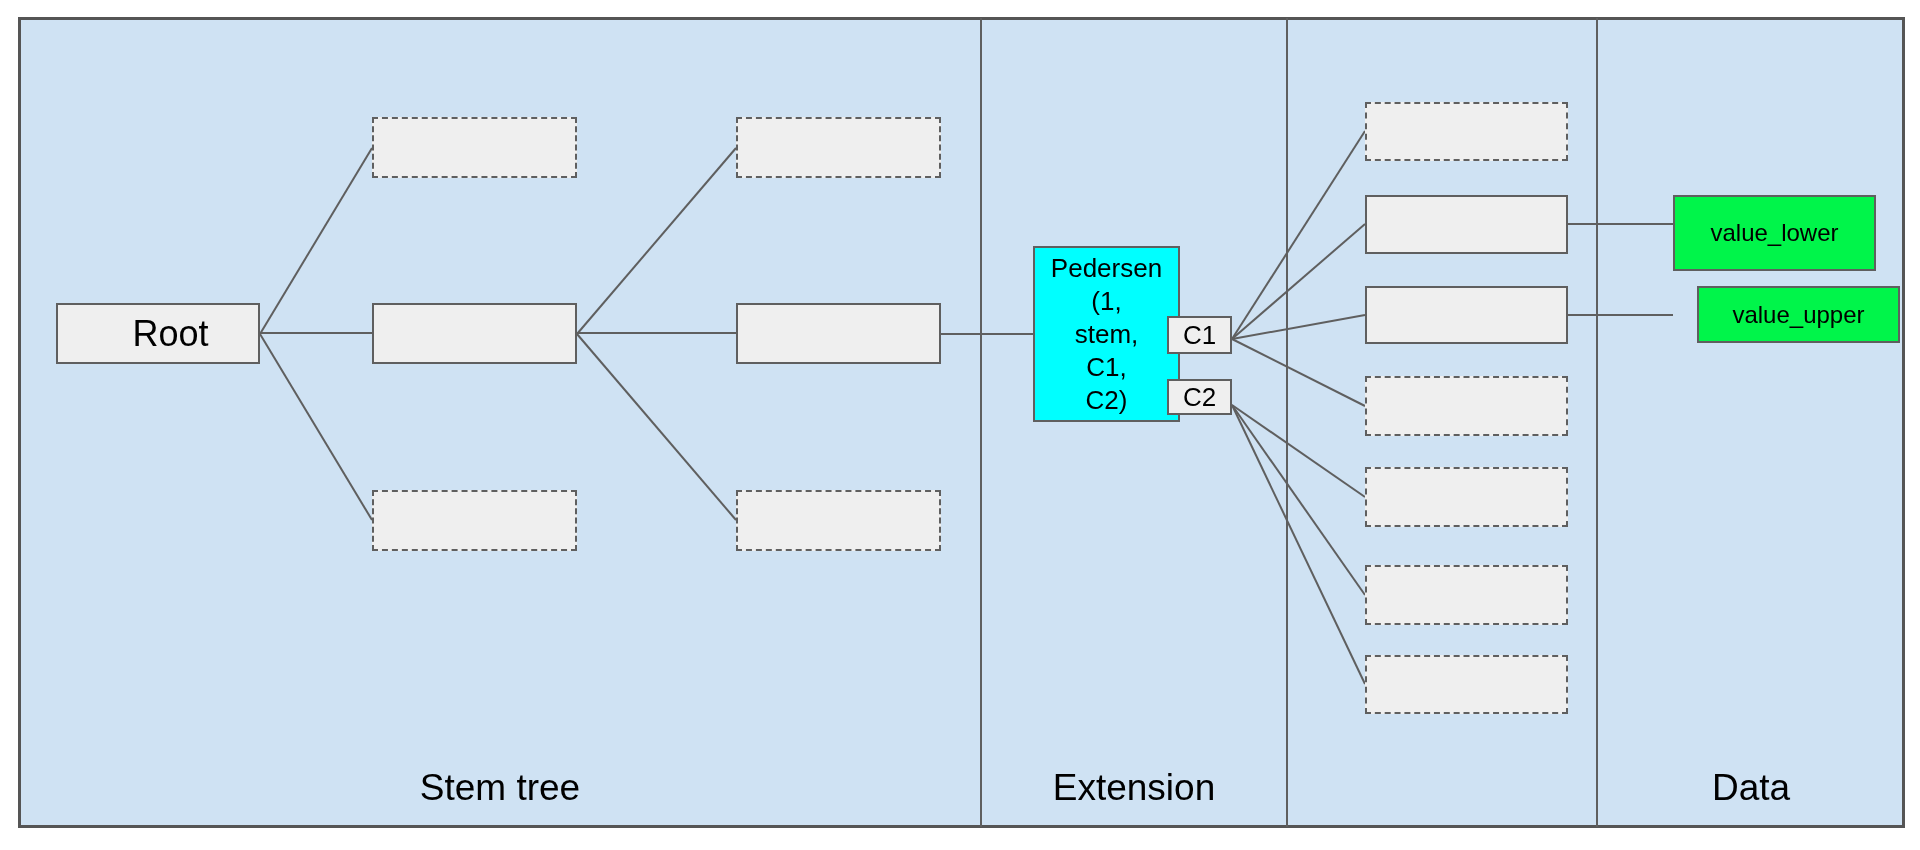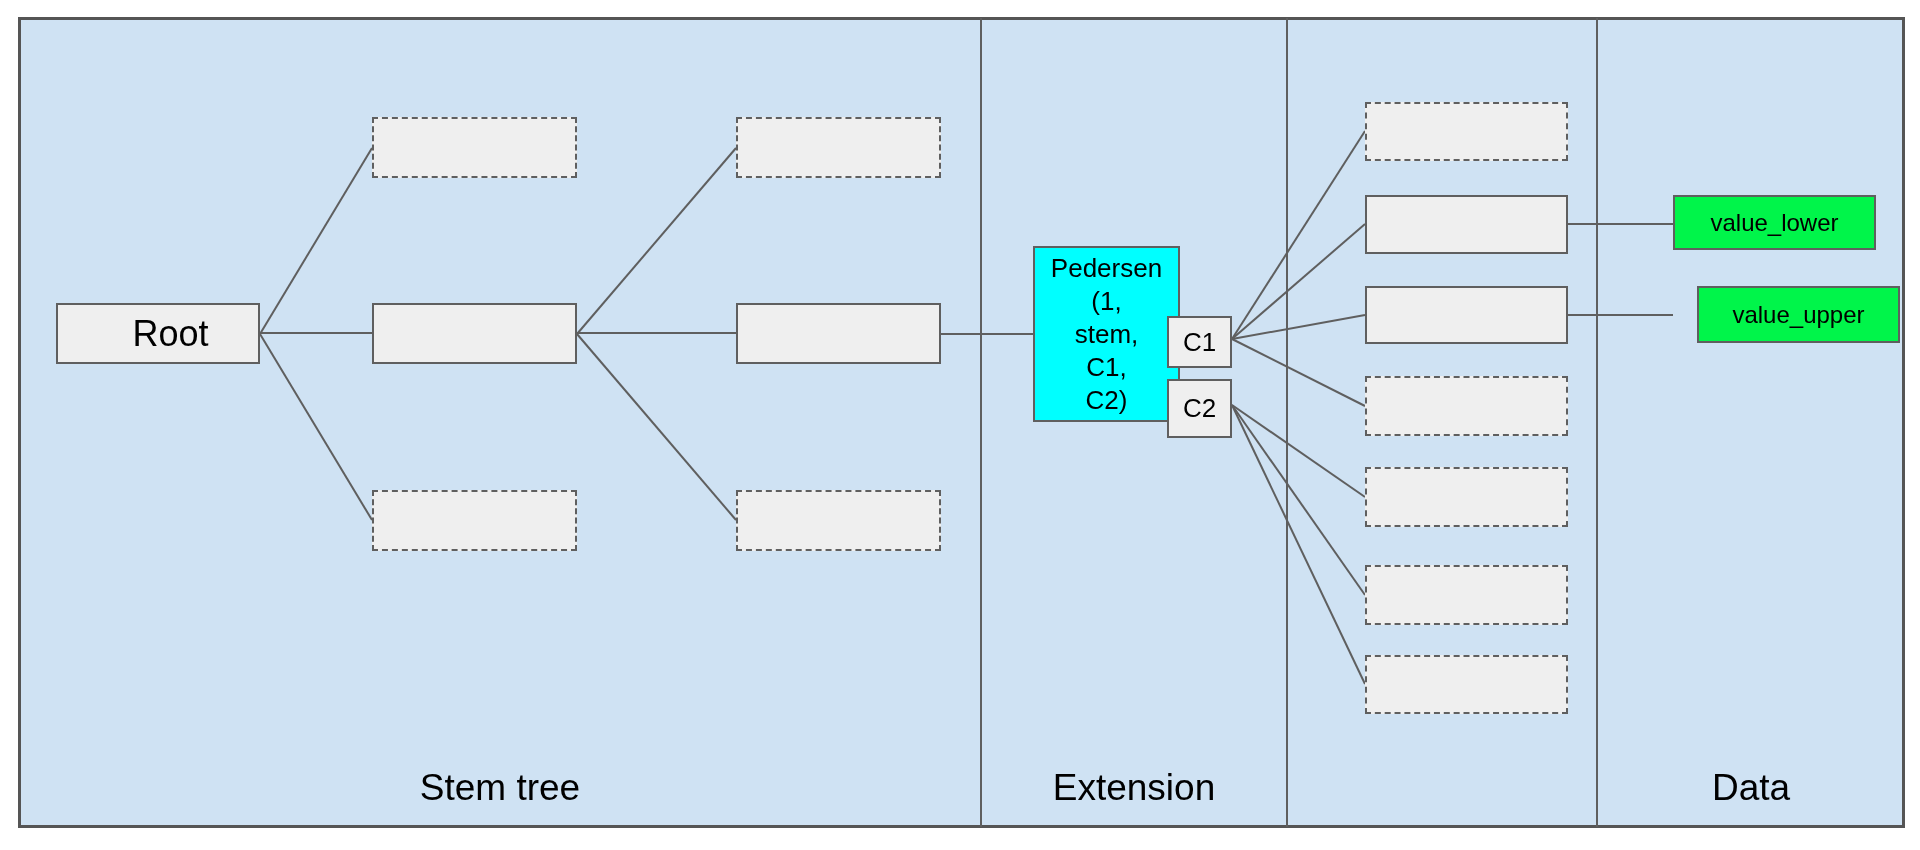--- a/index.html
+++ b/index.html
@@ -120,31 +120,31 @@
   <div class="node" style="left:736px; top:303px; width:205px; height:61px;"></div>
   <div class="node dashed" style="left:736px; top:490px; width:205px; height:61px;"></div>
 
   <div class="node cyan-node" style="left:1033px; top:246px; width:147px; height:176px;">
     <div>Pedersen</div>
     <div>(1,</div>
     <div>stem,</div>
     <div>C1,</div>
     <div>C2)</div>
   </div>
-  <div class="node small-node commit-node" style="left:1167px; top:316px; width:65px; height:52px;">C1</div>
-  <div class="node small-node commit-node" style="left:1167px; top:379px; width:65px; height:59px;">C2</div>
+  <div class="node small-node commit-node" style="left:1167px; top:316px; width:65px; height:38px;">C1</div>
+  <div class="node small-node commit-node" style="left:1167px; top:379px; width:65px; height:36px;">C2</div>
 
   <div class="node dashed" style="left:1365px; top:102px; width:203px; height:59px;"></div>
   <div class="node" style="left:1365px; top:195px; width:203px; height:59px;"></div>
   <div class="node" style="left:1365px; top:286px; width:203px; height:58px;"></div>
   <div class="node dashed" style="left:1365px; top:376px; width:203px; height:60px;"></div>
   <div class="node dashed" style="left:1365px; top:467px; width:203px; height:60px;"></div>
   <div class="node dashed" style="left:1365px; top:565px; width:203px; height:60px;"></div>
   <div class="node dashed" style="left:1365px; top:655px; width:203px; height:59px;"></div>
 
-  <div class="node green-node" style="left:1673px; top:195px; width:203px; height:55px;">value_lower</div>
+  <div class="node green-node" style="left:1673px; top:195px; width:203px; height:76px;">value_lower</div>
   <div class="node green-node" style="left:1673px; top:286px; width:203px; height:57px;margin-left:24px;">value_upper</div>
 
   <div class="section-label s1">Stem tree</div>
   <div class="section-label s2">Extension</div>
   <div class="section-label s4">Data</div>
 
 </div>
 
 </body></html>

